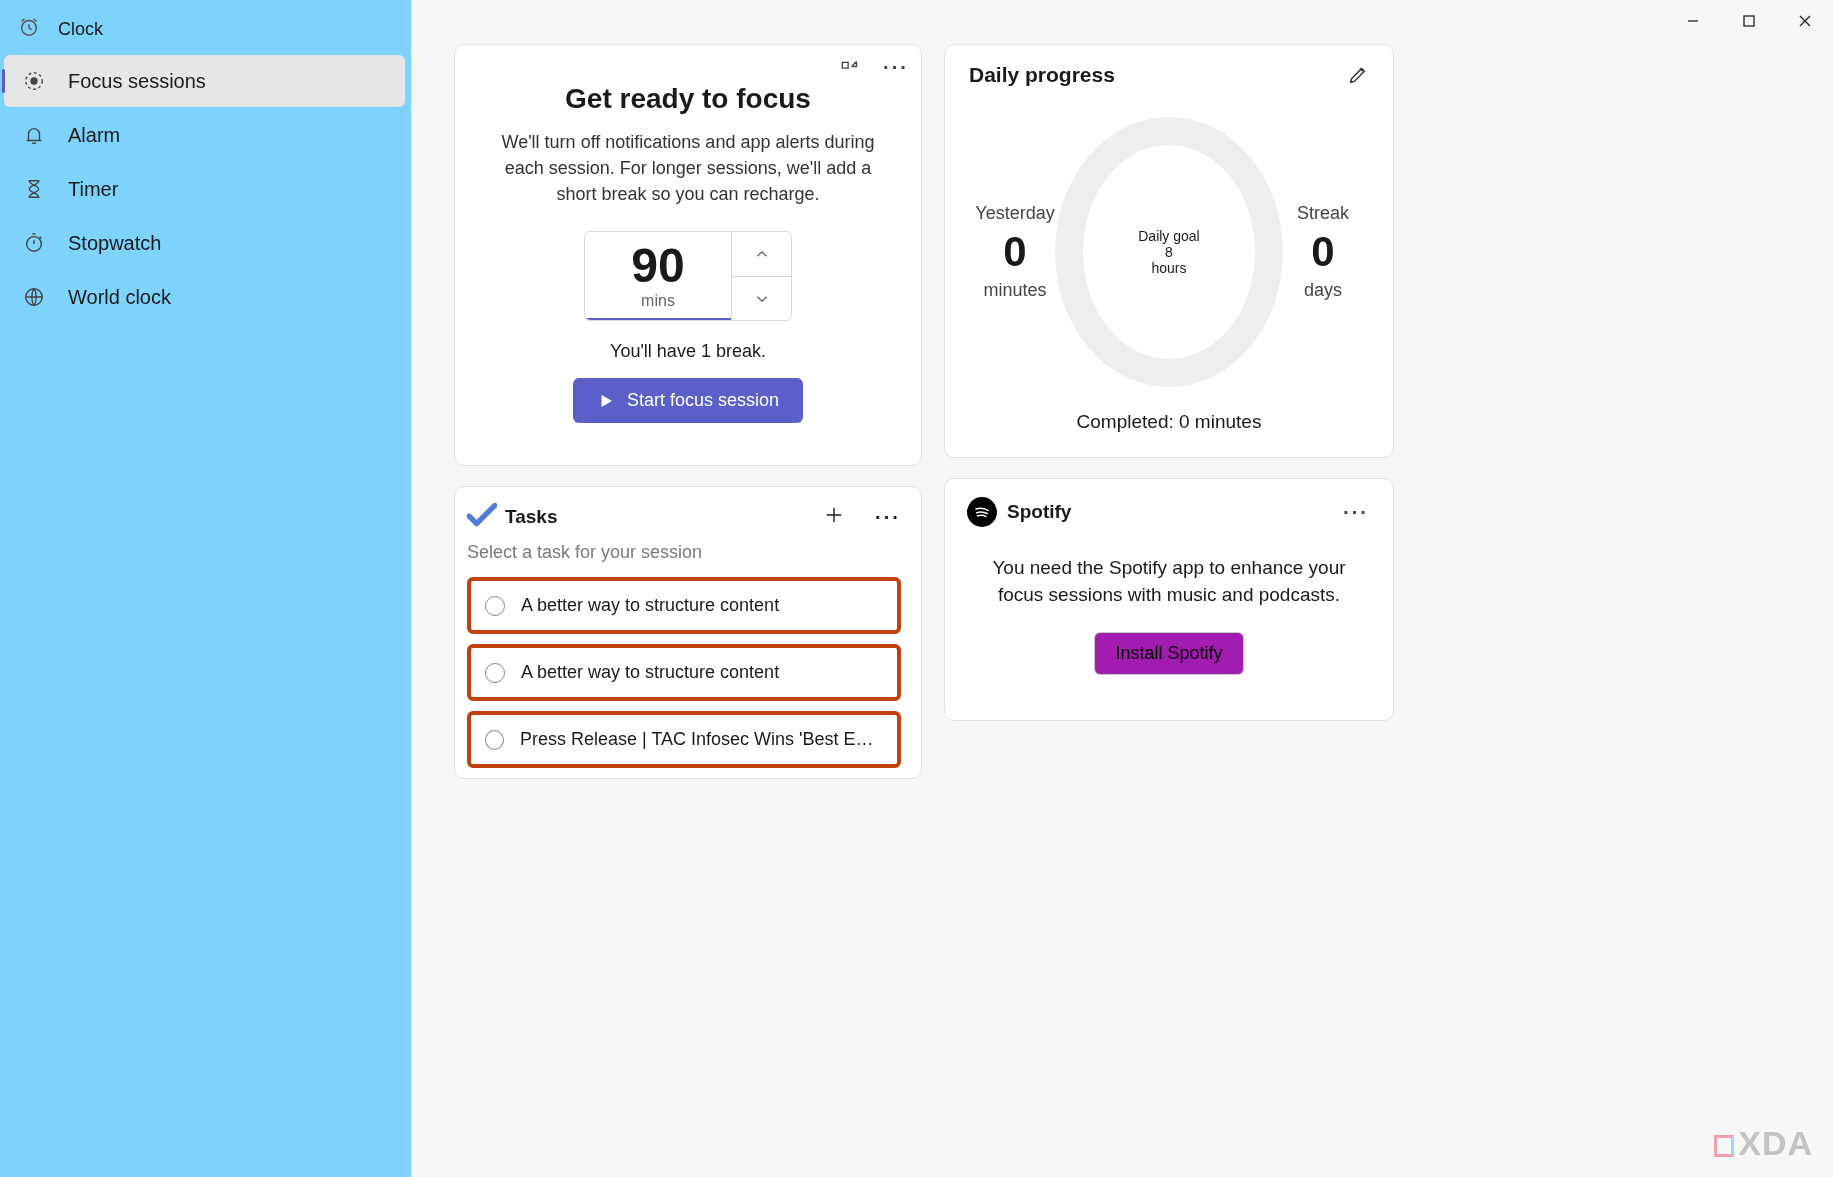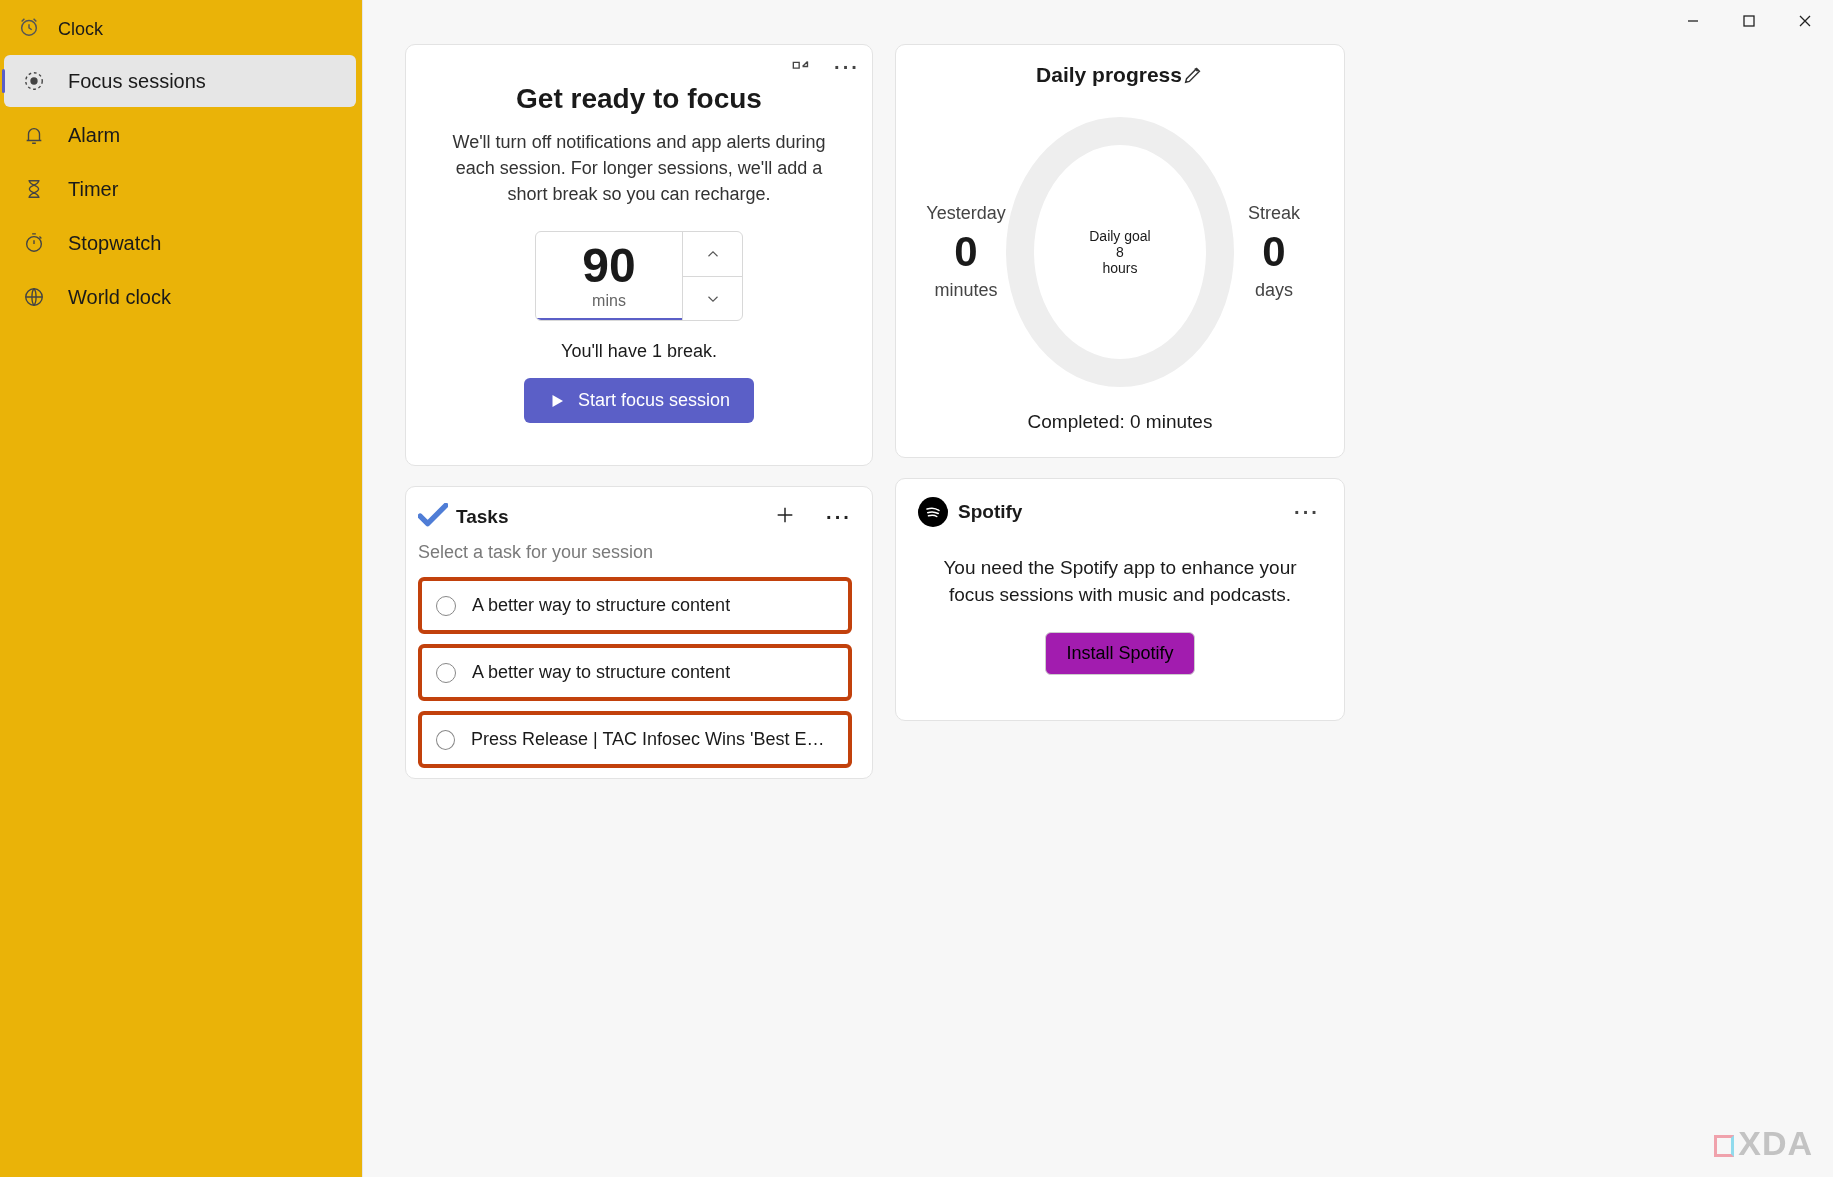--- a/index.html
+++ b/index.html
@@ -7,22 +7,22 @@
     font-family: "Segoe UI", -apple-system, BlinkMacSystemFont, sans-serif;
     background: #f2f2f2;
     color: #1a1a1a;
     font-size: 14px;
     width: 1833px;
     height: 1177px;
     overflow: hidden;
     display: flex;
   }
   .sidebar {
-    width: 363px;
-    background: #eab308;
+    width: 412px;
+    background: #7dd3fc;
     border-right: 1px solid #e6e6e6;
     padding-top: 4px;
   }
   .app-title {
     display: flex;
     align-items: center;
     gap: 18px;
     padding: 12px 18px 10px 18px;
     font-size: 18px;
     font-weight: 400;
@@ -151,21 +151,21 @@
     border: 4px solid #c2410c; border-radius:6px;
     padding: 14px 14px; margin-bottom: 10px;
     font-size: 18px; cursor:pointer;
   }
   .task-item .circle {
     width: 20px; height: 20px; border: 1.5px solid #888; border-radius:50%;
   }
   .task-item .txt { white-space: nowrap; overflow:hidden; text-overflow:ellipsis;}
   .progress-card { padding: 18px 24px 24px 24px;}
   .progress-head {
-    display:flex; align-items:center; justify-content:center;
+    display:flex; align-items:center; justify-content:space-between;
     margin-bottom: 10px;
   }
   .progress-head .title { font-size: 21px; font-weight:600;}
   .progress-head svg { width:22px; height:22px; stroke:#333; fill:none; stroke-width:1.6; cursor:pointer;}
   .progress-body {
     display:flex; align-items:center; justify-content:space-between;
     padding: 20px 6px 18px 6px; position:relative;
   }
   .stat { text-align:center; min-width:80px;}
   .stat .label { font-size:18px; color:#444; }

